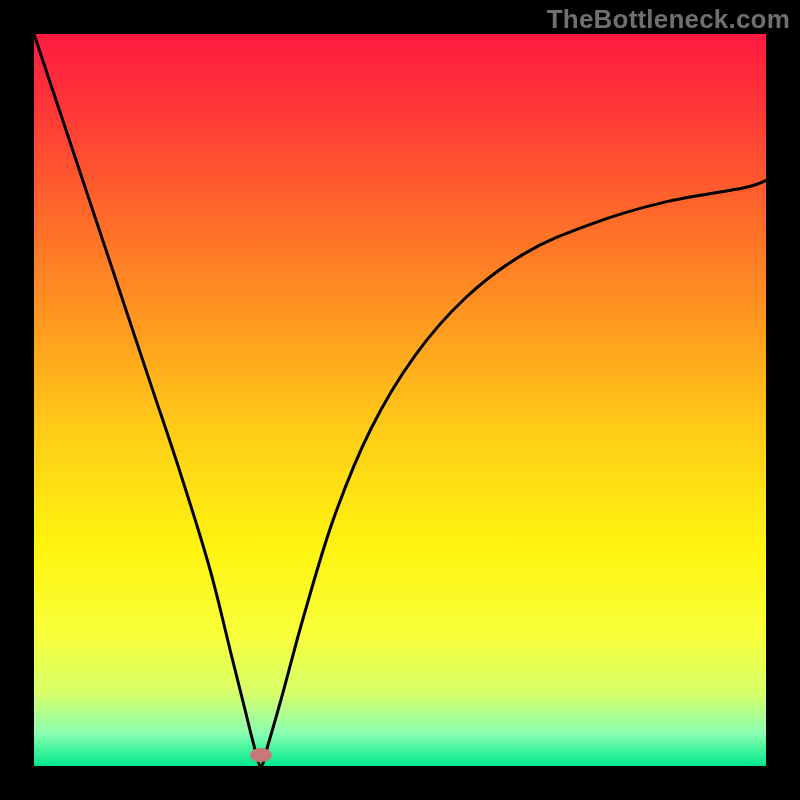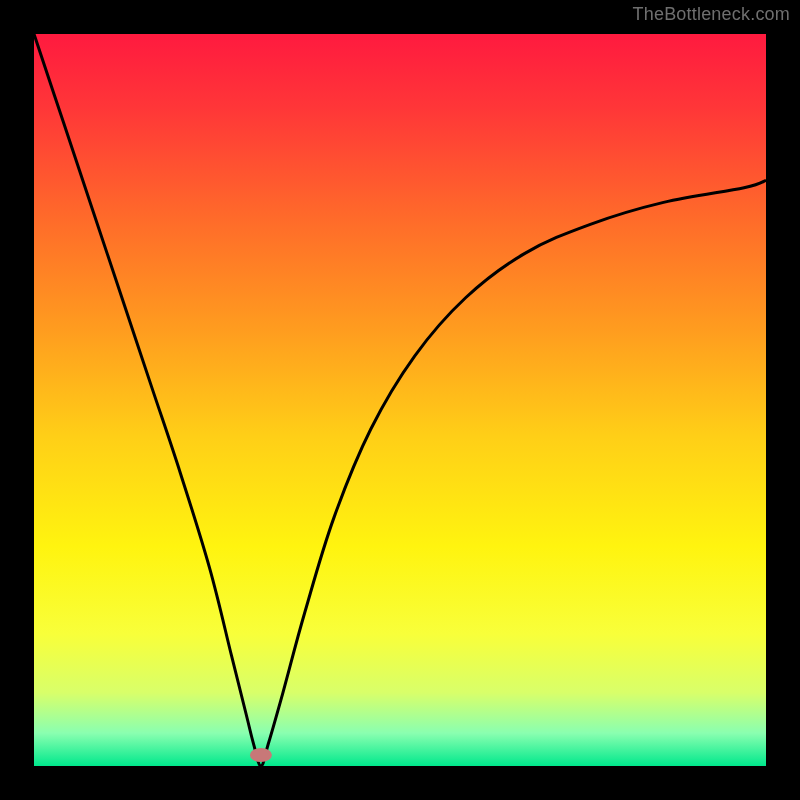--- a/index.html
+++ b/index.html
@@ -17,22 +17,22 @@
     left: 0;
     width: 800px;
     height: 800px;
     background: #000;
   }
   .watermark {
     position: absolute;
     top: 4px;
     right: 10px;
     color: #6f6f6f;
-    font-size: 18px;
-    font-weight: 400;
+    font-size: 26px;
+    font-weight: 700;
     letter-spacing: 0.2px;
   }
   svg {
     display: block;
   }
 </style>
 </head>
 <body>
 
 <div class="frame">

